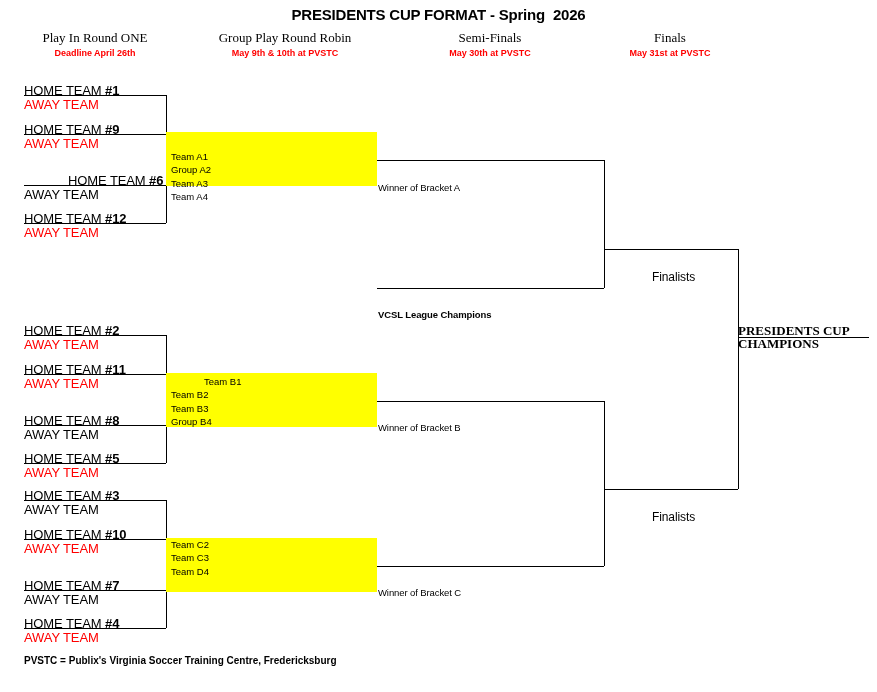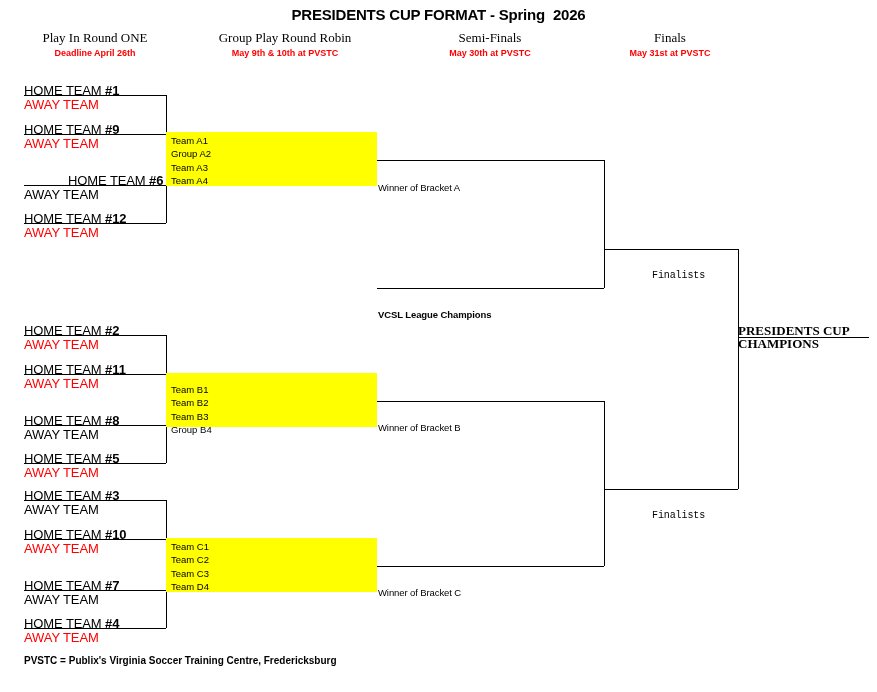--- a/index.html
+++ b/index.html
@@ -94,22 +94,22 @@
     position: absolute;
     font-family: "Liberation Sans", sans-serif;
     font-size: 9.5px;
     color: #000000;
     white-space: nowrap;
     letter-spacing: -0.1px;
     margin-top: 34px;
   }
   .line-label.bold { font-weight: bold; }
   .line-label.serif {
-    font-family: Liberation Mono, monospace;
-    font-size: 10px;
+    font-family: Liberation Sans, sans-serif;
+    font-size: 12px;
     text-align: center;
   }
   .champion-label {
     position: absolute;
     text-align: left;
     font-family: Liberation Serif, serif;
     font-size: 13px;
     font-weight: bold;
     color: #000000;
     line-height: 13px;
@@ -157,21 +157,21 @@
   <div class="slot home" style="left:24px; top:173px;padding-left:44px;">HOME TEAM <b>#6</b></div>
   <div class="hline" style="left:24px; top:185px; width:142px;"></div>
   <div class="slot away-black" style="left:24px; top:187px;">AWAY TEAM</div>
 
   <div class="slot home" style="left:24px; top:211px;">HOME TEAM <b>#12</b></div>
   <div class="hline" style="left:24px; top:223px; width:142px;"></div>
   <div class="slot away-red" style="left:24px; top:225px;">AWAY TEAM</div>
   <div class="vline" style="left:166px; top:185px; height:38px;"></div>
 
   <div class="group-box" style="left:166px; top:132px; width:211px; height:54px;">
-    <div class="team" style="padding-top:2px;">Team A1</div>
+    <div class="team" style="padding-top:18px;">Team A1</div>
     <div class="team">Group A2</div>
     <div class="team">Team A3</div>
     <div class="team">Team A4</div>
   </div>
 
   <div class="line-label" style="left:378px; top:148px;">Winner of Bracket A</div>
   <div class="hline" style="left:377px; top:160px; width:227px;"></div>
 
   <div class="line-label bold" style="left:378px; top:275px;">VCSL League Champions</div>
   <div class="hline" style="left:377px; top:288px; width:227px;"></div>
@@ -192,21 +192,21 @@
   <div class="slot home" style="left:24px; top:413px;">HOME TEAM <b>#8</b></div>
   <div class="hline" style="left:24px; top:425px; width:142px;"></div>
   <div class="slot away-black" style="left:24px; top:427px;">AWAY TEAM</div>
 
   <div class="slot home" style="left:24px; top:451px;text-align:center;">HOME TEAM <b>#5</b></div>
   <div class="hline" style="left:24px; top:463px; width:142px;"></div>
   <div class="slot away-red" style="left:24px; top:465px;">AWAY TEAM</div>
   <div class="vline" style="left:166px; top:425px; height:38px;"></div>
 
   <div class="group-box" style="left:166px; top:373px; width:211px; height:54px;">
-    <div class="team" style="padding-top:10px;">Team B1</div>
+    <div class="team" style="padding-top:2px;margin-left:33px;">Team B1</div>
     <div class="team">Team B2</div>
     <div class="team">Team B3</div>
     <div class="team">Group B4</div>
   </div>
 
   <div class="line-label" style="left:378px; top:388px;">Winner of Bracket B</div>
   <div class="hline" style="left:377px; top:401px; width:227px;"></div>
 
   <div class="slot home" style="left:24px; top:488px;">HOME TEAM <b>#3</b></div>
   <div class="hline" style="left:24px; top:500px; width:142px;"></div>
@@ -220,21 +220,20 @@
   <div class="slot home" style="left:24px; top:578px;">HOME TEAM <b>#7</b></div>
   <div class="hline" style="left:24px; top:590px; width:142px;"></div>
   <div class="slot away-black" style="left:24px; top:592px;">AWAY TEAM</div>
 
   <div class="slot home" style="left:24px; top:616px;text-align:center;">HOME TEAM <b>#4</b></div>
   <div class="hline" style="left:24px; top:628px; width:142px;"></div>
   <div class="slot away-red" style="left:24px; top:630px;">AWAY TEAM</div>
   <div class="vline" style="left:166px; top:590px; height:38px;"></div>
 
   <div class="group-box" style="left:166px; top:538px; width:211px; height:54px;">
-    <div class="team" style="padding-top:2px;">Team C1</div>
     <div class="team">Team C2</div>
     <div class="team">Team C3</div>
     <div class="team">Team D4</div>
   </div>
 
   <div class="line-label" style="left:378px; top:553px;">Winner of Bracket C</div>
   <div class="hline" style="left:377px; top:566px; width:227px;"></div>
   <div class="vline" style="left:604px; top:401px; height:165px;"></div>
 
   <div class="line-label serif" style="left:652px; top:476px;">Finalists</div>

